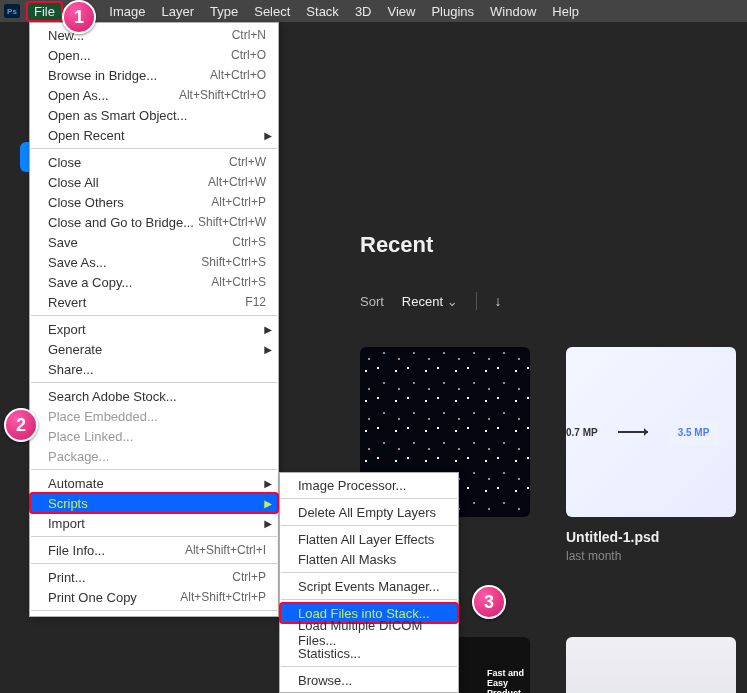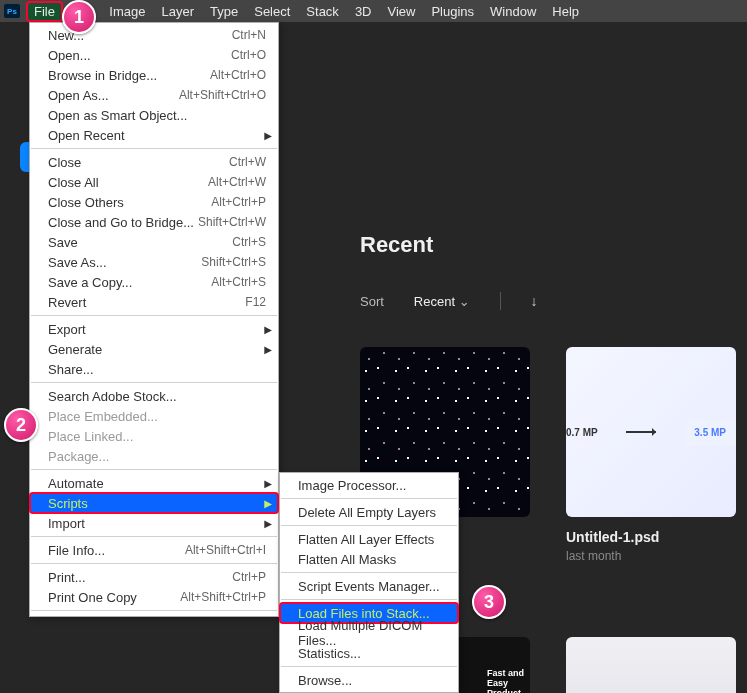--- a/index.html
+++ b/index.html
@@ -52,41 +52,41 @@
   }
   .home-icon-blue {
     width: 30px; height: 30px;
     background: #0a84ff;
     border-radius: 6px;
     position: absolute;
     top: 120px; left: 20px;
   }
   .recent-section { position: absolute; top: 210px; left: 360px; }
   .recent-title { font-size: 22px; font-weight: 600; color: #f0f0f0; }
-  .sort-row { display: flex; align-items: center; gap: 30px; margin-top: 34px; font-size: 13px; color: #bbb; }
+  .sort-row { display: flex; align-items: center; gap: 18px; margin-top: 34px; font-size: 13px; color: #bbb; }
   .sort-val { color: #eee; }
   .divider-v { width:1px; height:18px; background:#555; }
   .arrow-down { font-size:14px; color:#ccc; }
   .thumbs { position:absolute; top:325px; left:360px; display:flex; gap:36px; }
   .thumb-card { width:170px; }
   .thumb {
     width:170px; height:170px; border-radius:6px;
     background:#000; position:relative; overflow:hidden;
   }
   .thumb.stars {
     background: radial-gradient(circle at 30% 40%, #a88 1px, transparent 1px),
                 radial-gradient(circle at 60% 70%, #fff 1px, transparent 1px),
                 radial-gradient(circle at 80% 20%, #88a 1px, transparent 1px),
                 radial-gradient(circle at 20% 80%, #fff 1px, transparent 1px),
                 #050510;
     background-size: 30px 30px;
   }
   .thumb.light {
     background: linear-gradient(135deg,#f4f6ff,#e8ecff);
-    display:flex; align-items:center; justify-content:space-between; gap:20px;
+    display:flex; align-items:center; justify-content:flex-start; gap:20px;
   }
   .mp-badge { font-size:10px; font-weight:700; color:#333; }
   .mp-badge.blue { color:#4a7bff; background:#eef2ff; padding:8px 10px; border-radius:4px; }
   .arrow-arc {
     width:30px; height:2px; background:#333; position:relative;
   }
   .arrow-arc::after {
     content:''; position:absolute; right:-4px; top:-3px;
     border:4px solid transparent; border-left-color:#333;
   }

